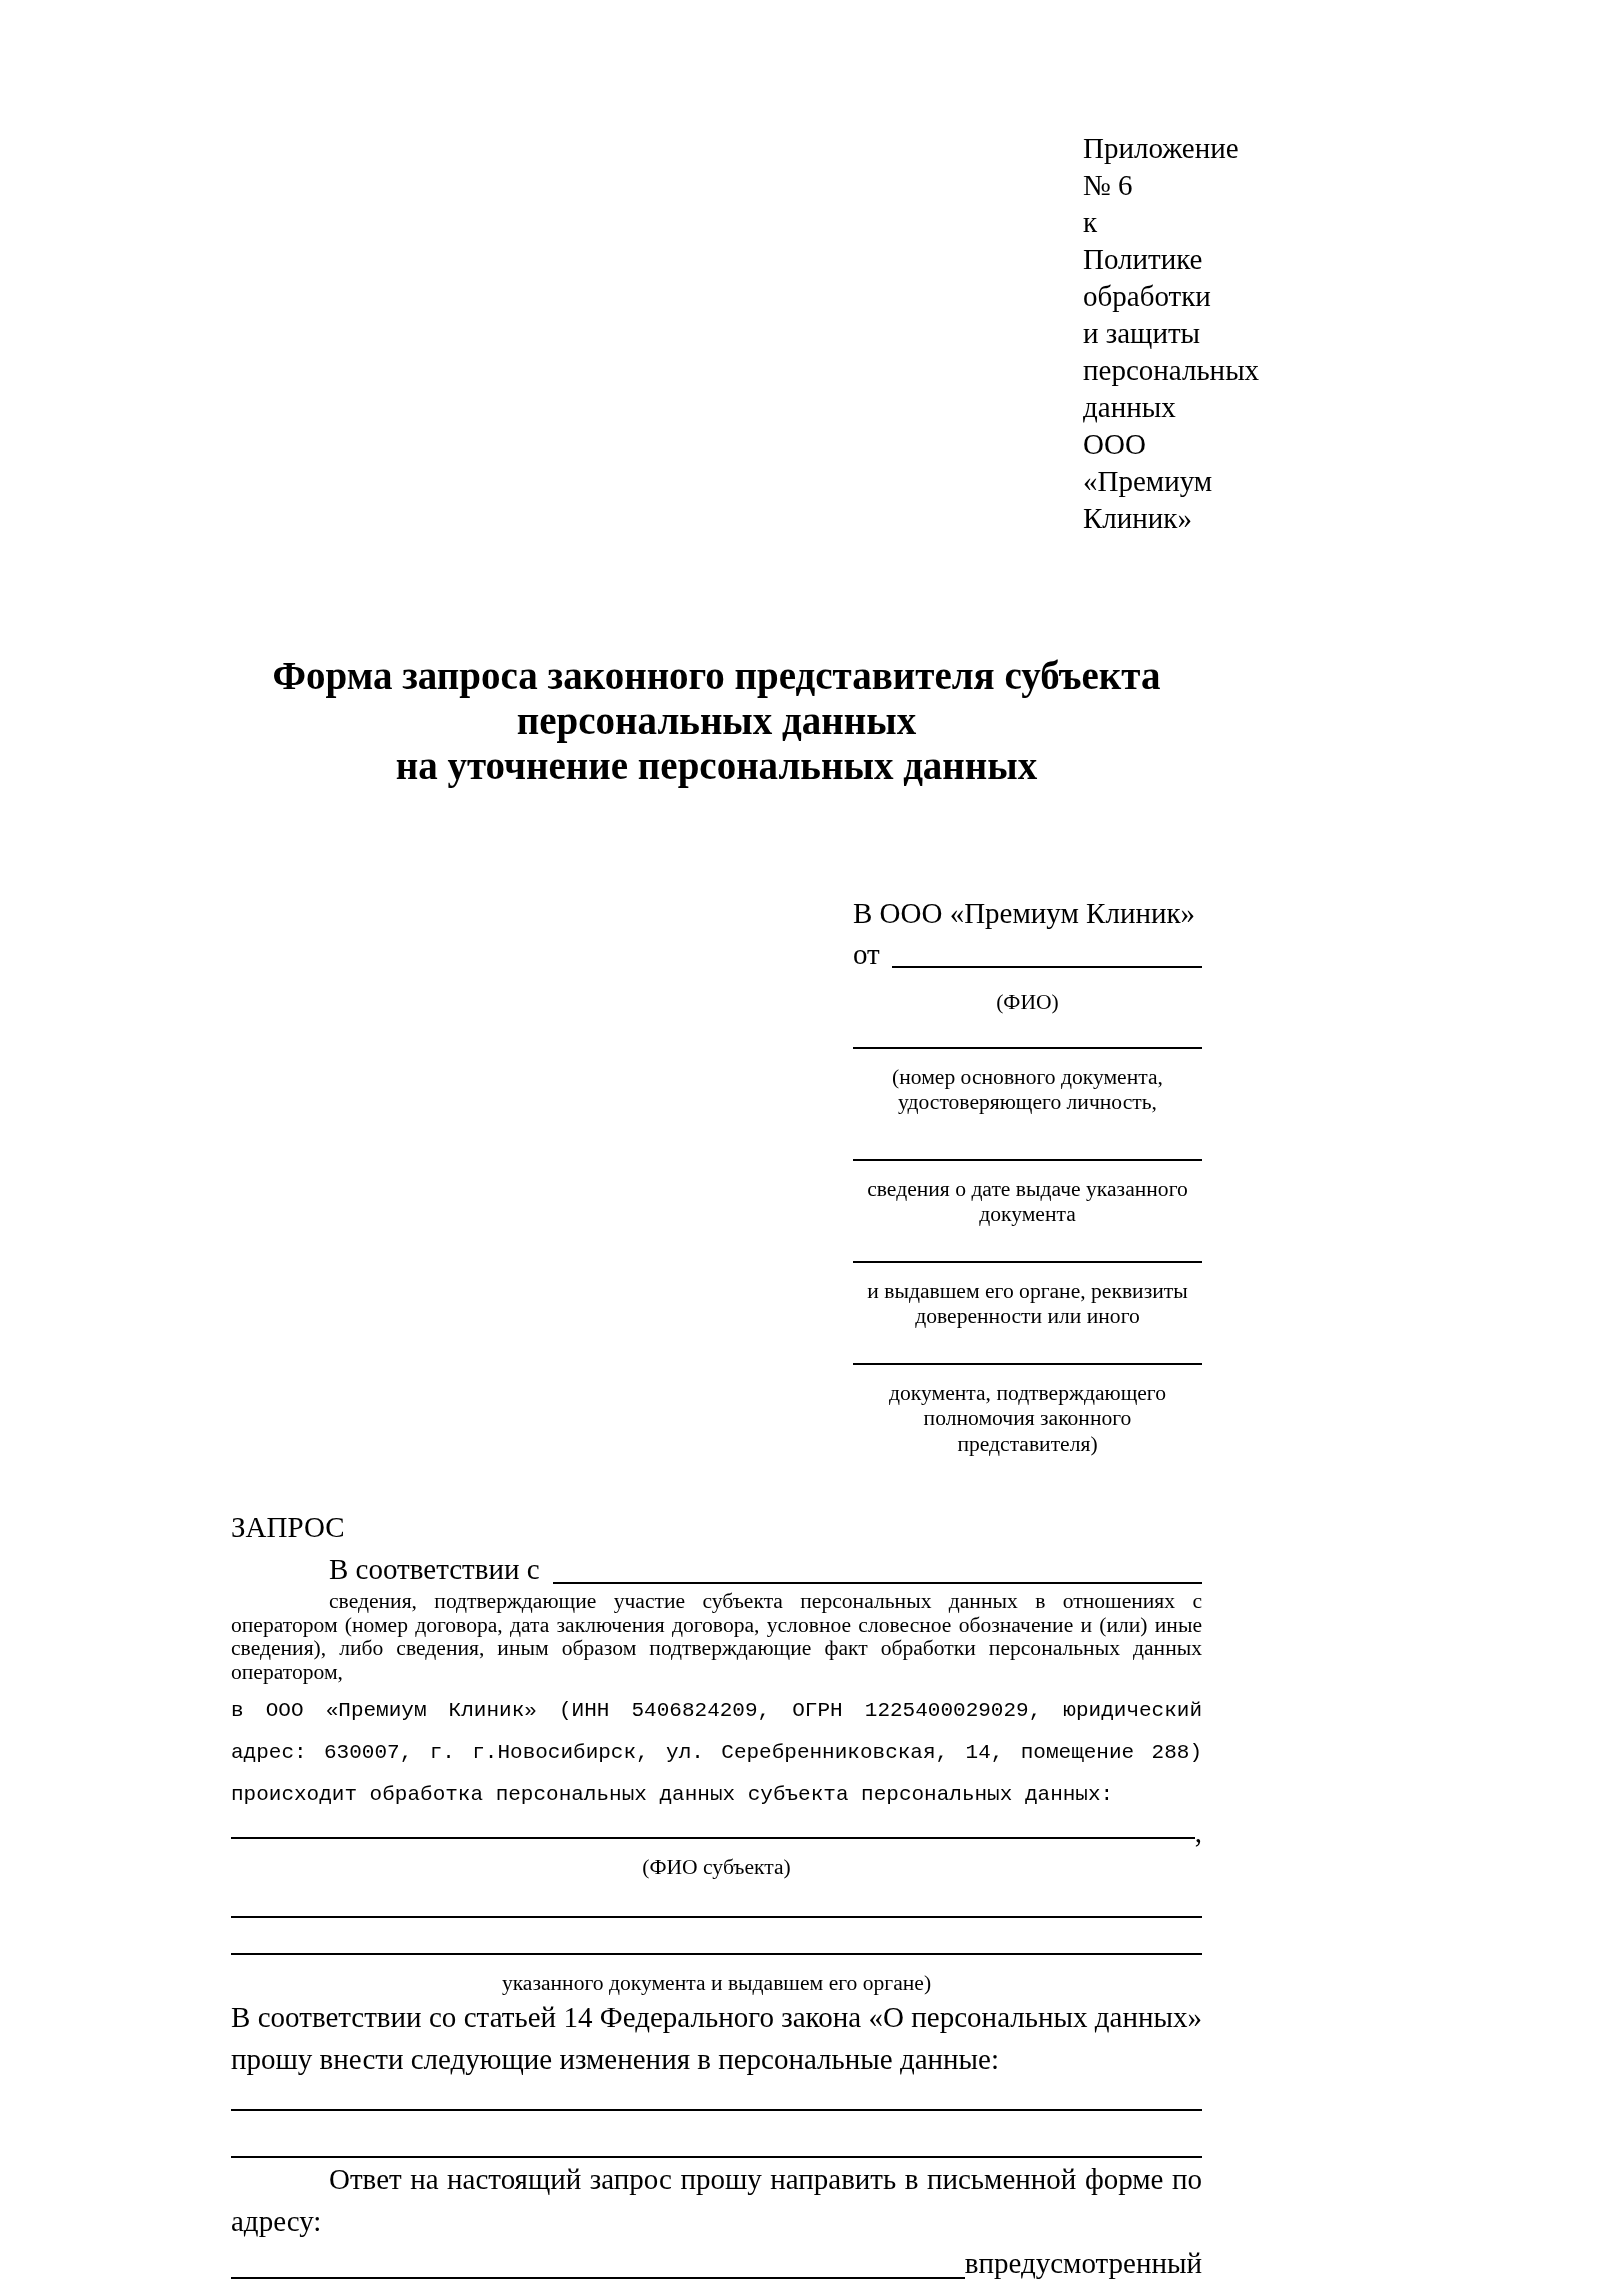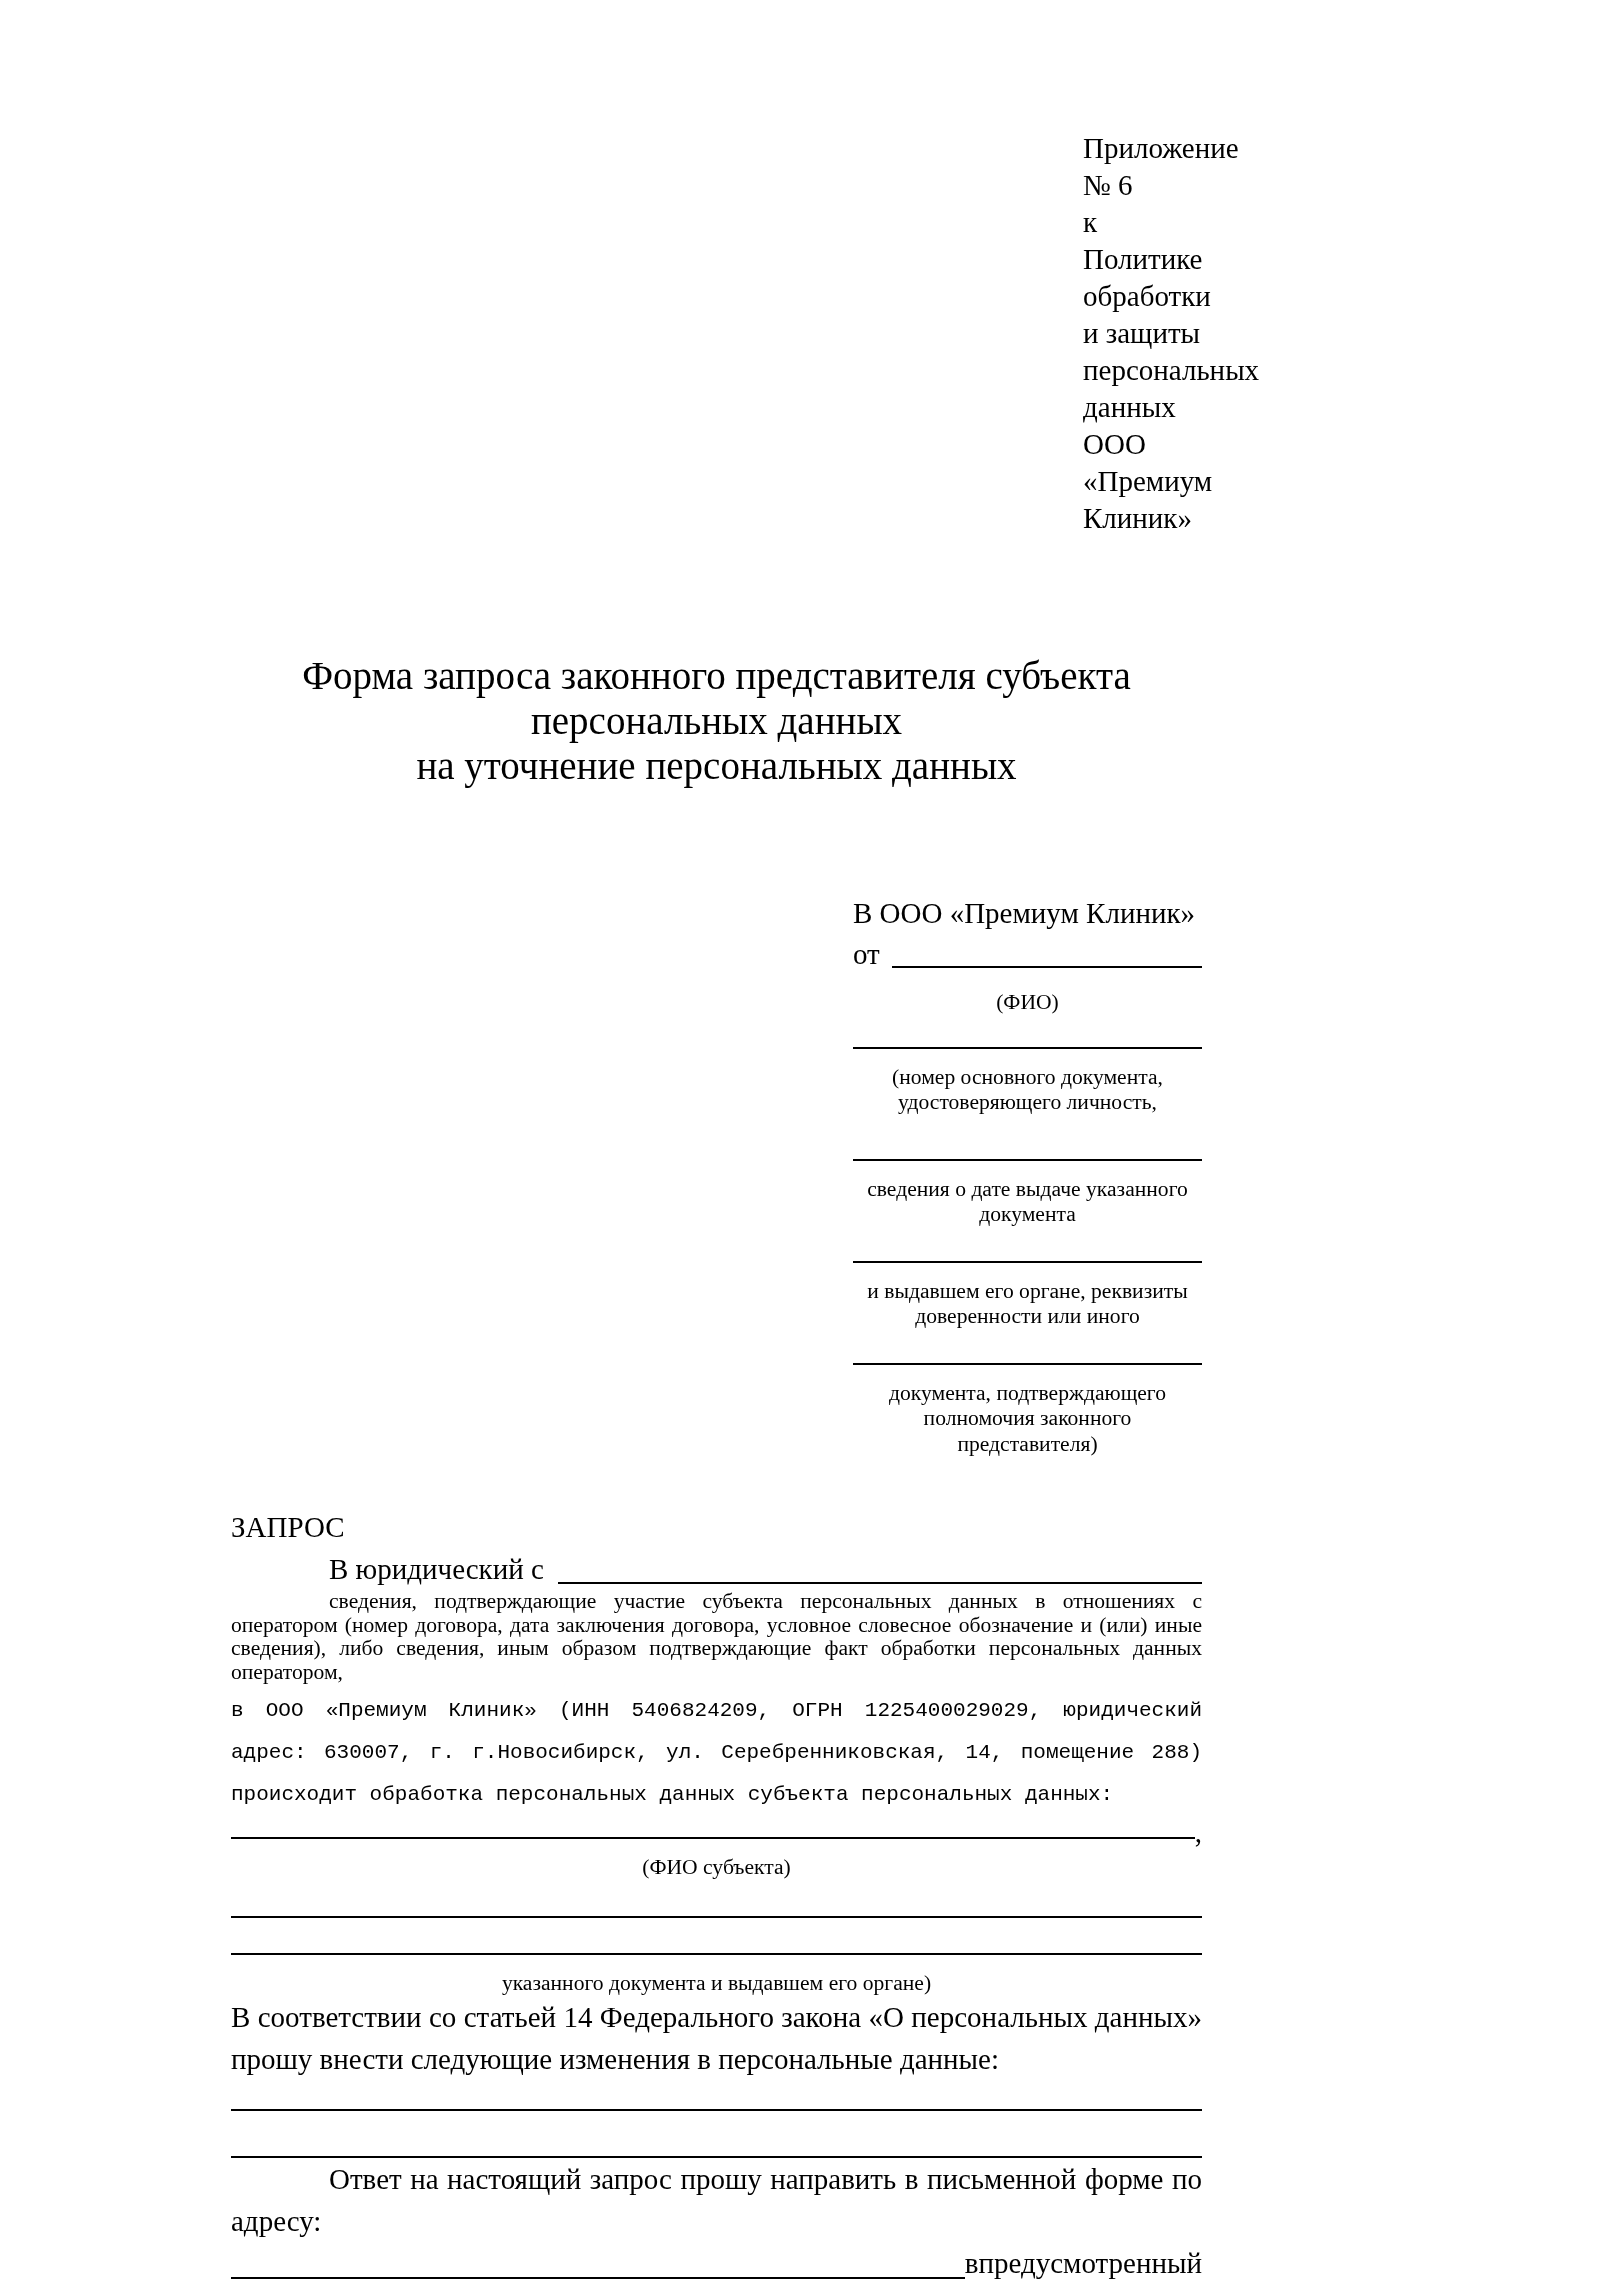--- a/index.html
+++ b/index.html
@@ -9,21 +9,21 @@
     background:#ffffff;color:#000;
     font-family:"Liberation Serif","DejaVu Serif",serif;
     overflow:hidden;
   }
   .content{padding:130px 127px 0 231px;}
 
   
   .appendix{margin-left:852px;font-size:29px;line-height:37px;}
 
   
-  .title{margin-top:116px;text-align:center;font-weight:normal;font-size:39px;line-height:45px;}
+  .title{margin-top:116px;text-align:center;font-weight:bold;font-size:39px;line-height:45px;}
 
   
   .addr{margin-top:104px;margin-left:622px;}
   .addr-org{font-size:29px;line-height:43px;}
   .row{display:flex;align-items:flex-end;font-size:29px;}
   .from-row{height:39px;line-height:39px;}
   .from-row .label{padding-right:11.8px;}
   .fill{flex:1 1 auto;border-bottom:2.9px solid #000;margin-bottom:5.9px;}
   .caption{font-size:21.6px;line-height:25.5px;text-align:center;margin-top:16px;}
   .blank{border-bottom:2.9px solid #000;}
@@ -90,21 +90,21 @@
       <div class="blank b34"></div>
       <div class="caption">и выдавшем его органе, реквизиты доверенности или иного</div>
 
       <div class="blank b34"></div>
       <div class="caption">документа, подтверждающего полномочия законного представителя)</div>
     </div>
 
     <div class="zapros">ЗАПРОС</div>
 
     <div class="basis-row">
-      <span class="label">В юридический с</span>
+      <span class="label">В соответствии с</span>
       <span class="fill"></span>
     </div>
     <div class="finetext">сведения, подтверждающие участие субъекта персональных данных в отношениях с оператором (номер договора, дата заключения договора, условное словесное обозначение и (или) иные сведения), либо сведения, иным образом подтверждающие факт обработки персональных данных оператором,</div>
 
     <div class="body-par">в ООО «Премиум Клиник» (ИНН 5406824209, ОГРН 1225400029029, юридический адрес: 630007, г. г.Новосибирск, ул. Серебренниковская, 14, помещение 288) происходит обработка персональных данных субъекта персональных данных:</div>
 
     <div class="row comma-row">
       <span class="fill"></span>
       <span class="tail">,</span>
     </div>

